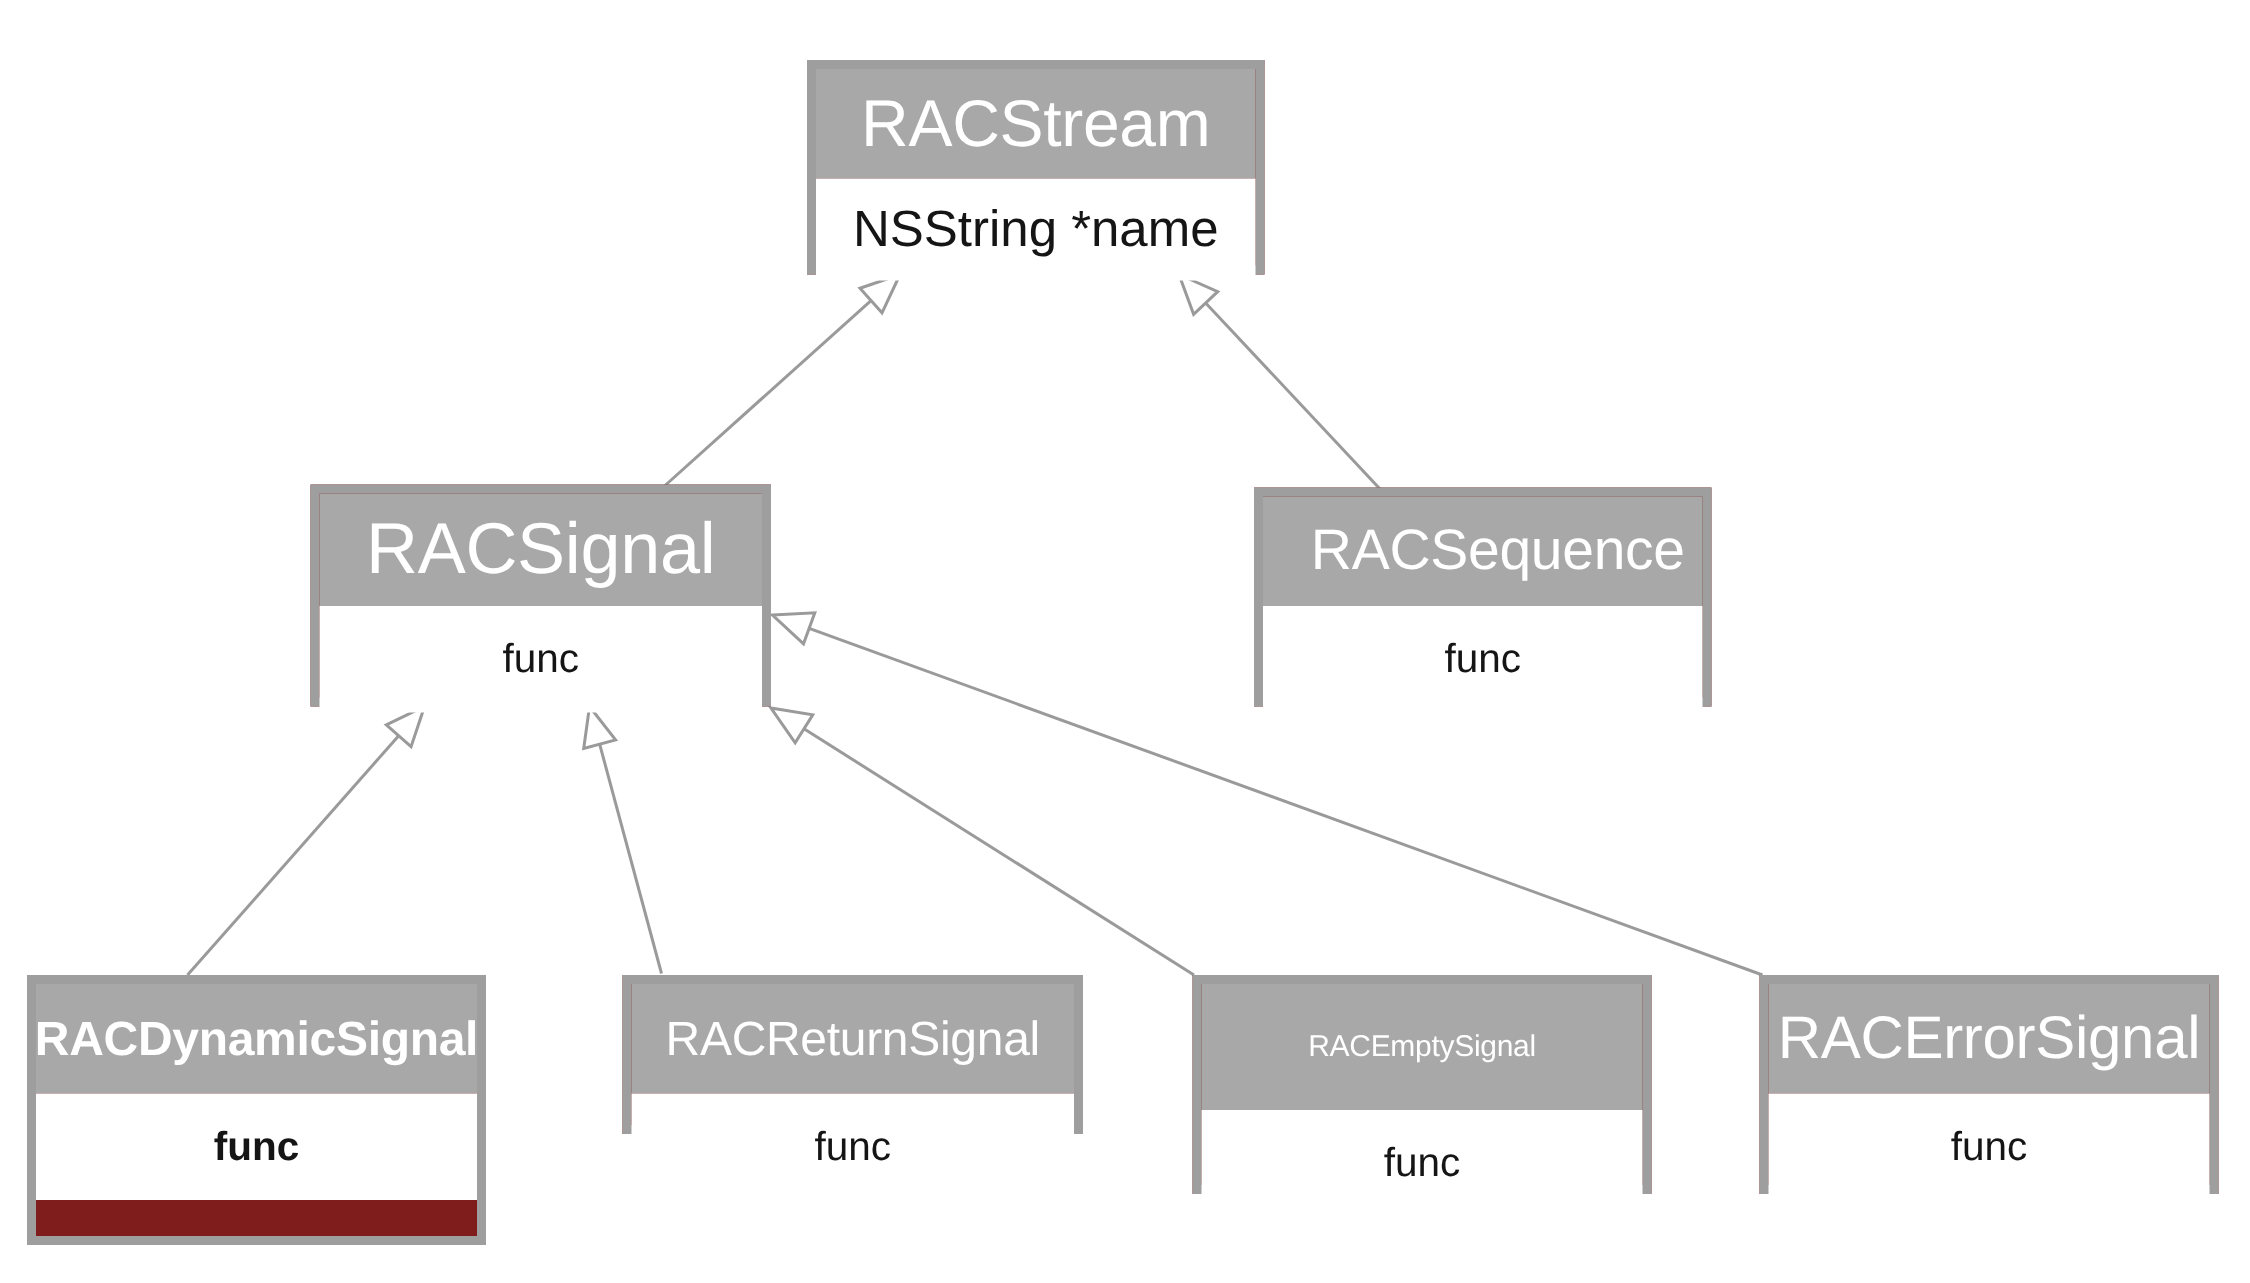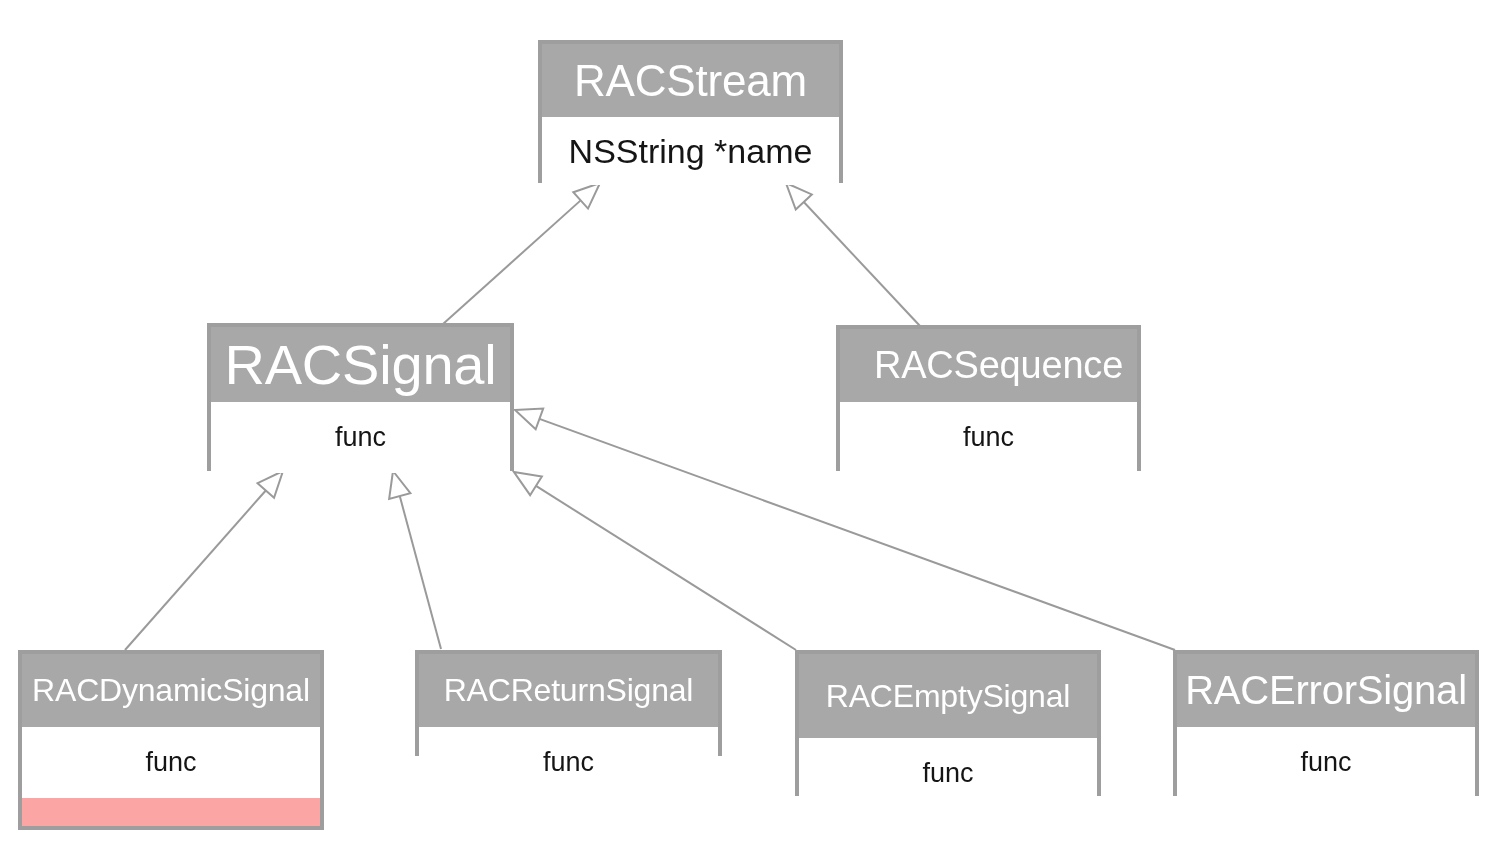--- a/index.html
+++ b/index.html
@@ -22,22 +22,22 @@
     position: absolute;
     left: 0;
     top: 0;
     width: 1500px;
     height: 855px;
     pointer-events: none;
   }
   .uml-class {
     position: absolute;
     box-sizing: border-box;
-    border: 4px solid #22c55e;
-    background: #fca5a5;
+    border: 6px solid #22c55e;
+    background: #7f1d1d;
   }
   .uml-header {
     box-sizing: border-box;
     width: 100%;
     display: flex;
     align-items: center;
     justify-content: center;
     color: #ffffff;
     background: #a8a8a8;
     white-space: nowrap;
@@ -83,36 +83,36 @@
       <g>
         <line x1="1175" y1="650" x2="539.4346290106994" y2="418.8853196402543" stroke="#9a9a9a" stroke-width="2"></line>
         <polygon points="515,410 543.1938027046531,408.5475919818815 535.6754553167457,429.2230472986271" fill="#ffffff" stroke="#9a9a9a" stroke-width="2" stroke-linejoin="miter"></polygon>
       </g>
     </svg>
 <div class="uml-class" style="left: 538px; top: 40px; width: 305px; height: 143px; border-color: rgb(158, 158, 158);">
       <div class="uml-header" style="height: 73px; font-size: 44px; background: rgb(168, 168, 168); color: rgb(255, 255, 255);">RACStream</div>
       <div class="uml-body" style="height: 68px; font-size: 34px; color: rgb(21, 21, 21); background: rgb(255, 255, 255);">NSString *name</div>
     </div>
     <div class="uml-class" style="left: 207px; top: 323px; width: 307px; height: 148px; border-color: rgb(158, 158, 158);">
-      <div class="uml-header" style="height: 75px; font-size: 56px; background: rgb(168, 168, 168); color: rgb(255, 255, 255);">RACSignal</div>
+      <div class="uml-header" style="height: 75px; font-size: 48px; background: rgb(168, 168, 168); color: rgb(255, 255, 255);">RACSignal</div>
       <div class="uml-body" style="height: 71px; font-size: 27px; color: rgb(21, 21, 21); background: rgb(255, 255, 255);">func</div>
     </div>
     <div class="uml-class" style="left: 836px; top: 325px; width: 305px; height: 146px; border-color: rgb(158, 158, 158);">
       <div class="uml-header" style="height: 73px; font-size: 38px; background: rgb(168, 168, 168); color: rgb(255, 255, 255); padding-left: 20px;">RACSequence</div>
       <div class="uml-body" style="height: 71px; font-size: 27px; color: rgb(21, 21, 21); background: rgb(255, 255, 255);">func</div>
     </div>
-    <div class="uml-class" style="left: 18px; top: 650px; width: 306px; height: 180px; border-color: rgb(158, 158, 158);">
+    <div class="uml-class" style="left: 18px; top: 650px; width: 306px; height: 180px; border-color: rgb(158, 158, 158); font-weight: bold;">
       <div class="uml-header" style="height: 73px; font-size: 32px; background: rgb(168, 168, 168); color: rgb(255, 255, 255);">RACDynamicSignal</div>
       <div class="uml-body" style="height: 71px; font-size: 27px; color: rgb(21, 21, 21); background: rgb(255, 255, 255);">func</div>
     </div>
     <div class="uml-class" style="left: 415px; top: 650px; width: 307px; height: 106px; border-color: rgb(158, 158, 158);">
       <div class="uml-header" style="height: 73px; font-size: 32px; background: rgb(168, 168, 168); color: rgb(255, 255, 255);">RACReturnSignal</div>
       <div class="uml-body" style="height: 71px; font-size: 27px; color: rgb(21, 21, 21); background: rgb(255, 255, 255);">func</div>
     </div>
     <div class="uml-class" style="left: 795px; top: 650px; width: 306px; height: 146px; border-color: rgb(158, 158, 158);">
-      <div class="uml-header" style="height: 84px; font-size: 32px; background: rgb(168, 168, 168); color: rgb(255, 255, 255);">RACEmptySignal</div>
+      <div class="uml-header" style="height: 84px; font-size: 20px; background: rgb(168, 168, 168); color: rgb(255, 255, 255);">RACEmptySignal</div>
       <div class="uml-body" style="height: 71px; font-size: 27px; color: rgb(21, 21, 21); background: rgb(255, 255, 255);">func</div>
     </div>
     <div class="uml-class" style="left: 1173px; top: 650px; width: 306px; height: 146px; border-color: rgb(158, 158, 158);">
       <div class="uml-header" style="height: 73px; font-size: 40px; background: rgb(168, 168, 168); color: rgb(255, 255, 255);">RACErrorSignal</div>
       <div class="uml-body" style="height: 71px; font-size: 27px; color: rgb(21, 21, 21); background: rgb(255, 255, 255);">func</div>
     </div>
   </div>
 
 </body></html>

